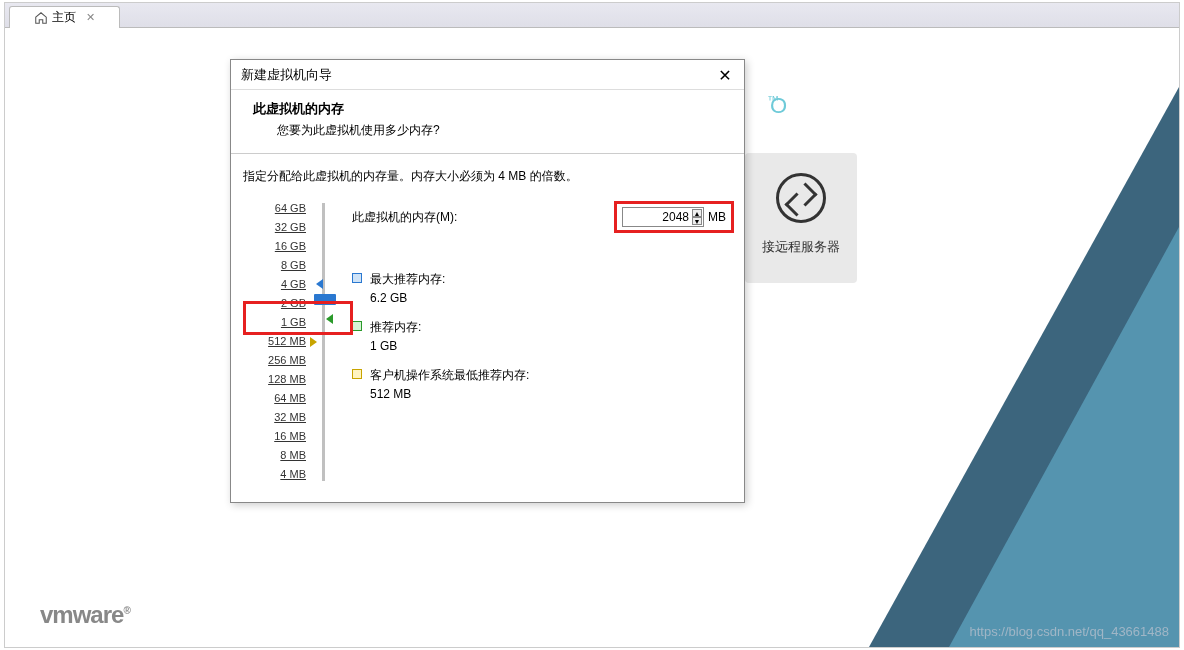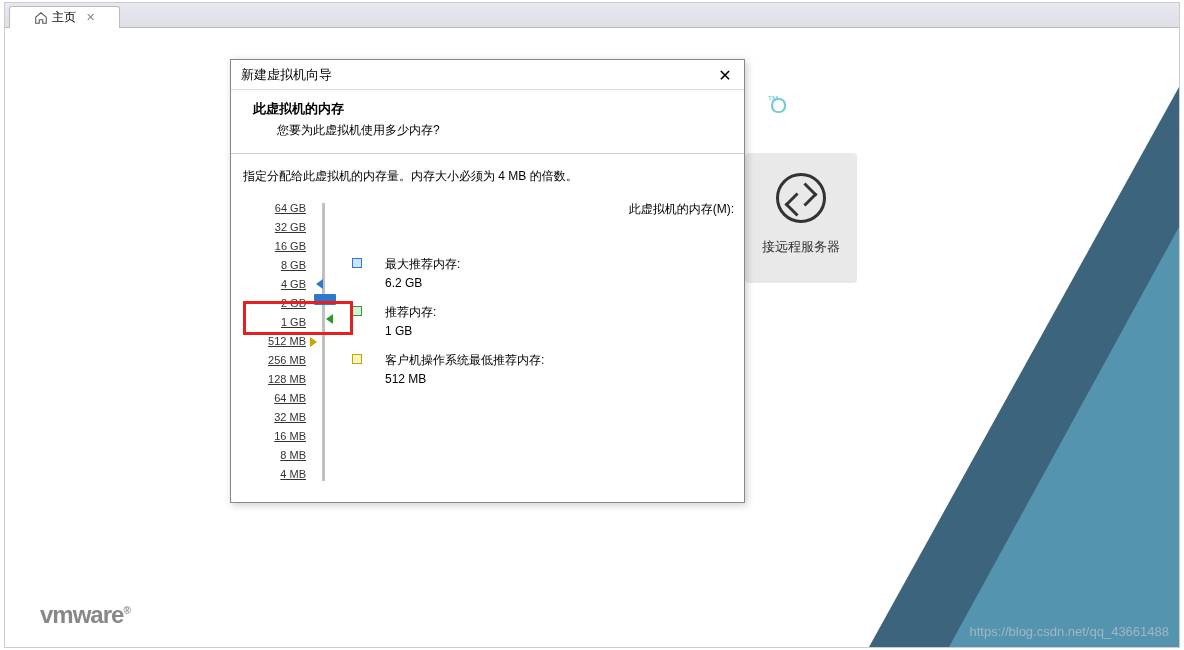--- a/index.html
+++ b/index.html
@@ -51,21 +51,21 @@
 
   .info-col { flex: 1; padding-left: 22px; position: relative; }
   .mem-label-row { display: flex; align-items: center; margin-bottom: 28px; margin-top: 2px; justify-content: flex-end;}
   .mem-label-row .lbl { font-size: 12px; }
   .spin-wrap { margin-left: auto; display: flex; align-items: center; border: 3px solid #e62020; padding: 3px 5px; }
   .spin-input { width: 82px; height: 20px; border: 1px solid #888; text-align: right; padding-right: 14px; font-size: 12px; position: relative; }
   .spin-btns { display: inline-flex; flex-direction: column; margin-left: -12px; z-index: 2;}
   .spin-btns span { width: 10px; height: 8px; font-size: 7px; line-height: 7px; text-align: center; border: 1px solid #888; background: #eee; cursor: pointer; }
   .unit { margin-left: 6px; font-size: 12px; }
 
-  .rec-block { margin-bottom: 14px; display: flex; align-items: flex-start; gap: 23px; }
+  .rec-block { margin-bottom: 14px; display: flex; align-items: flex-start; gap: 8px; }
   .rec-sq { width: 10px; height: 10px; border: 1px solid; margin-top: 2px; flex-shrink: 0;}
   .sq-blue { border-color: #2a78d0; background: #cfe3f7; }
   .sq-green { border-color: #2a9a2a; background: #d6f2d6; }
   .sq-yellow { border-color: #c8a400; background: #fff4c0; }
   .rec-text .t1 { font-size: 12px; }
   .rec-text .t2 { font-size: 12px; margin-top: 3px; }
 
   .red-box-2gb { position: absolute; border: 3px solid #e62020; left: 238px; top: 298px; width: 110px; height: 34px; pointer-events: none; }
 
   .dlg-footer { border-top: 1px solid #ccc; padding: 10px 14px; display: flex; align-items: center; background: #f3f3f3; }
@@ -140,20 +140,28 @@
         <div class="scale-track">
           <div class="track-bar"></div>
           <div class="mini-tri tri-left" style="top:80px; border-color: transparent #2a78d0 transparent transparent;"></div>
           <div class="slider-thumb" style="top:95px;"></div>
           <div class="mini-tri tri-left" style="top:115px; left:8px; border-color: transparent #2a9a2a transparent transparent;"></div>
           <div class="mini-tri tri-right" style="top:138px; left:-8px; border-color: transparent transparent transparent #c8a400;"></div>
         </div>
         <div class="info-col">
           <div class="mem-label-row">
             <span class="lbl">此虚拟机的内存(M):</span>
+            <div class="spin-wrap">
+              <input class="spin-input" value="2048" style="">
+              <div class="spin-btns">
+                <span>▲</span>
+                <span>▼</span>
+              </div>
+              <span class="unit">MB</span>
+            </div>
           </div>
 
           <div class="rec-block" style="margin-top:38px;">
             <div class="rec-sq sq-blue"></div>
             <div class="rec-text">
               <div class="t1">最大推荐内存:</div>
               <div class="t2">6.2 GB</div>
             </div>
           </div>
           <div class="rec-block">

